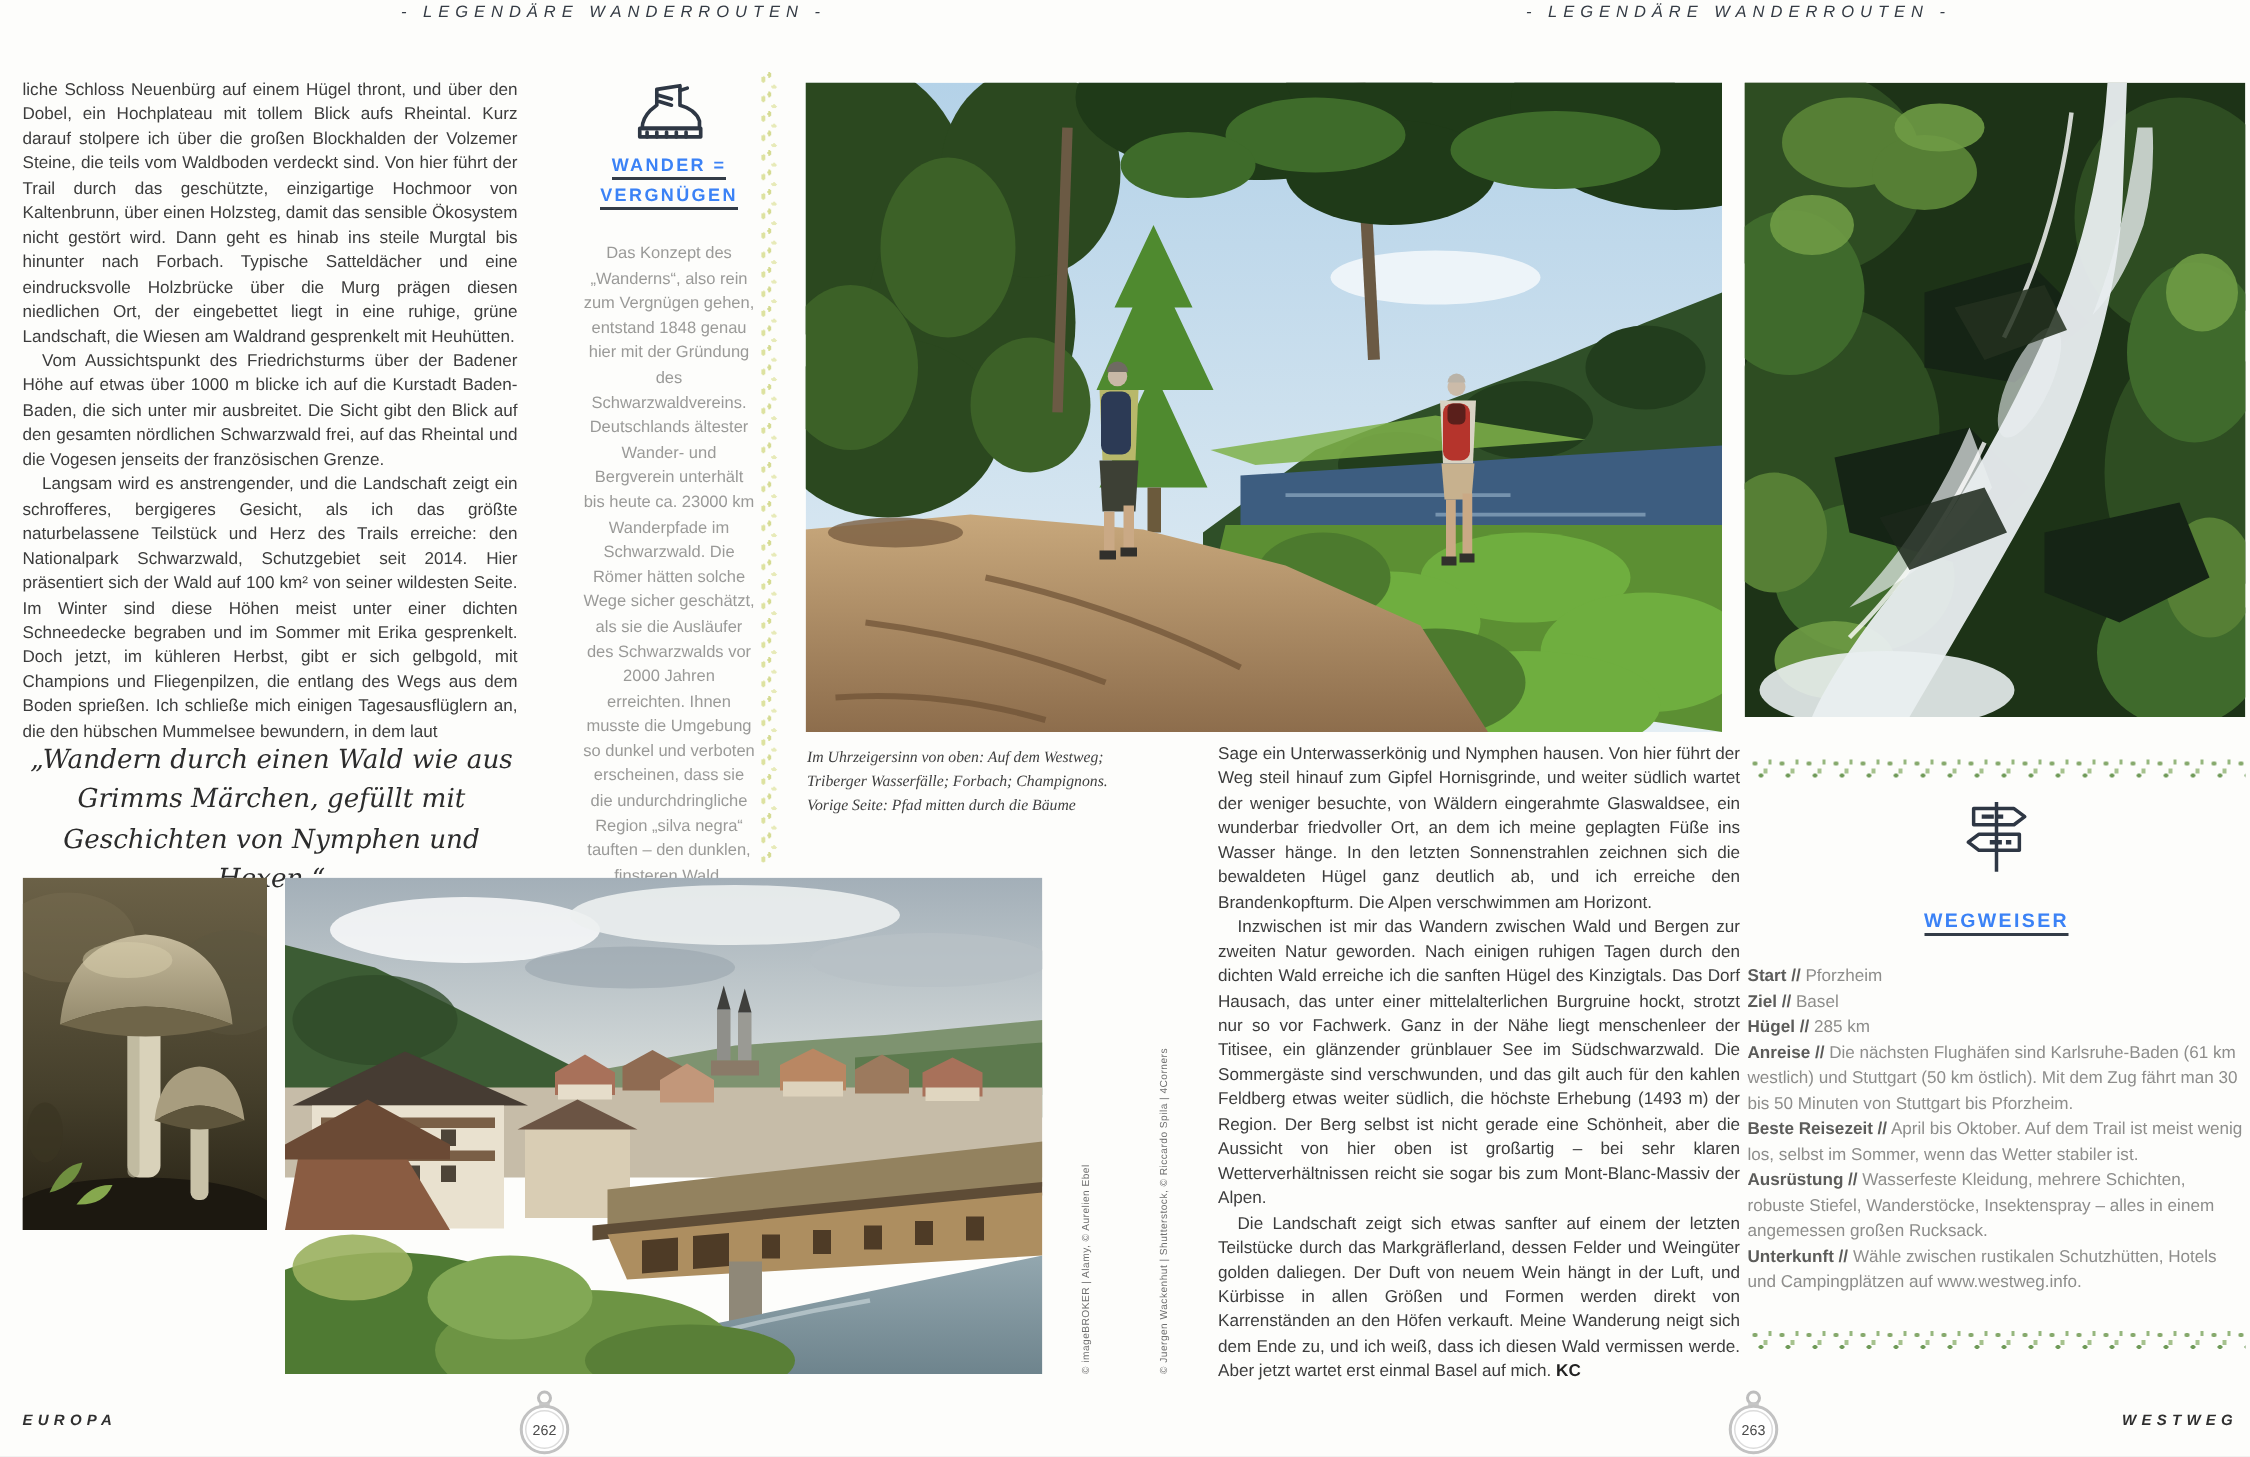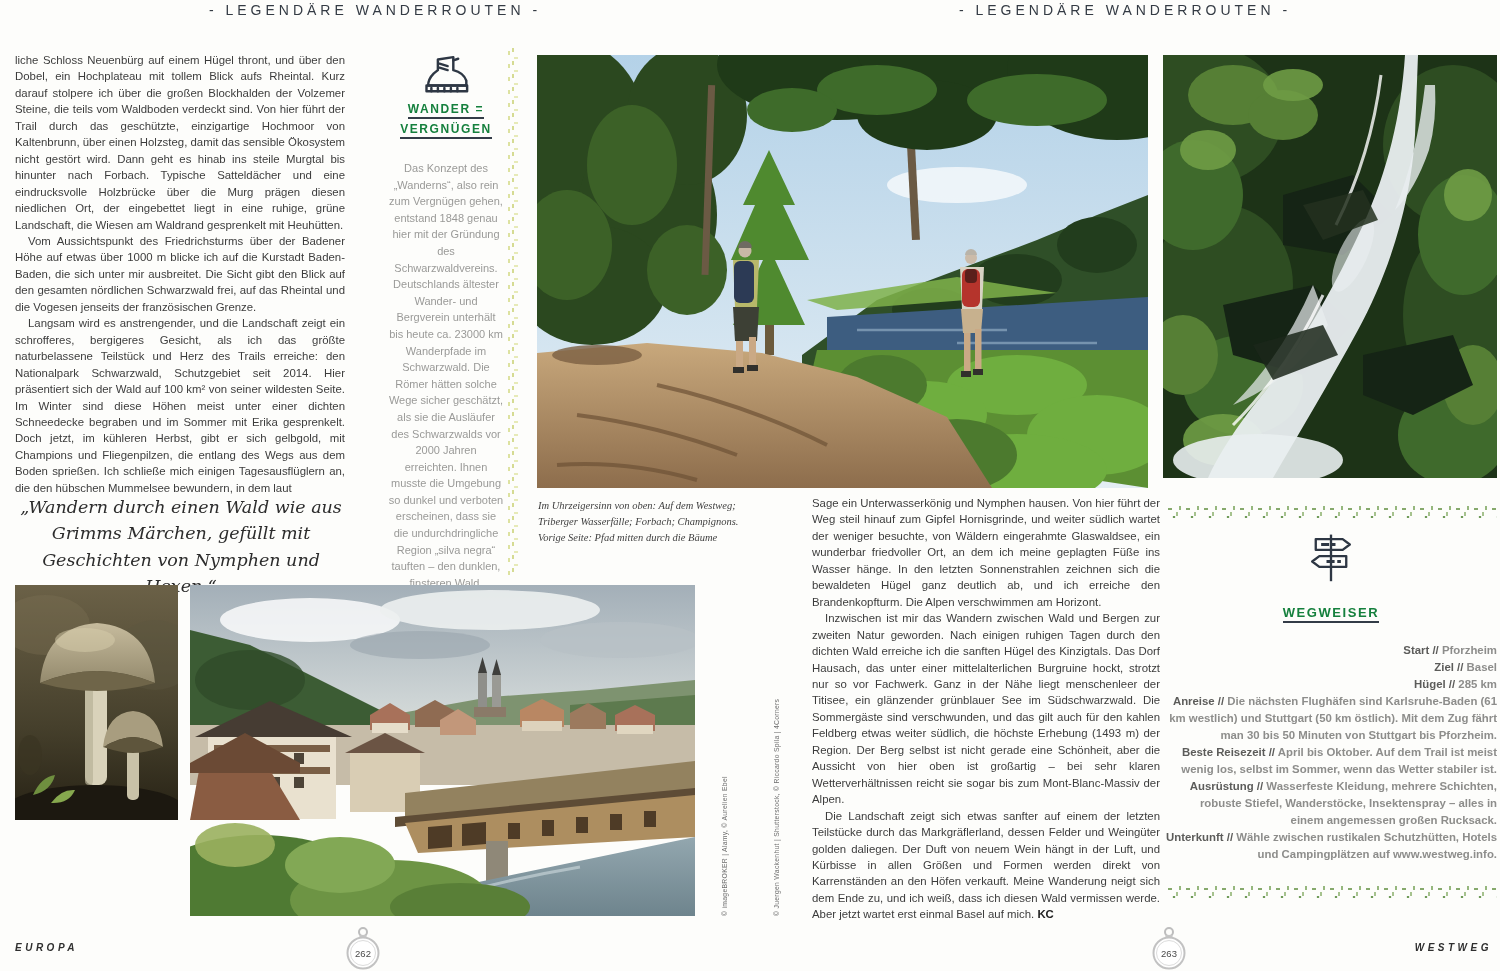--- a/index.html
+++ b/index.html
@@ -1,41 +1,41 @@
 <!DOCTYPE html>
 <html lang="de"><head>
 <meta charset="utf-8">
 <style>
   html,body{margin:0;padding:0;background:#e8e8e8;}
   .spread{position:relative;width:1500px;height:971px;background:#fdfdfb;overflow:hidden;
           font-family:"Liberation Sans",sans-serif;}
   .abs{position:absolute;}
 
   
-  .runhead{font-size:14px;letter-spacing:4px;color:#343b44;white-space:nowrap;}
+  .runhead{font-size:11px;font-style:italic;letter-spacing:4px;color:#343b44;white-space:nowrap;padding-left:34px;}
   .foot-label{font-size:10px;font-style:italic;letter-spacing:3.5px;color:#2f2f2f;font-weight:bold;}
 
   
   .bodytext{font-size:11.4px;line-height:16.45px;color:#3c3c3c;text-align:justify;}
   .bodytext p{margin:0;}
   .bodytext p + p{text-indent:13px;}
   .initials{font-weight:bold;color:#222;margin-top:32px;}
 
   
   .quote{font-family:"DejaVu Serif",serif;font-style:italic;font-size:17.5px;line-height:1.5;
          color:#2c2c2c;text-align:center;}
   .caption{font-family:Liberation Serif, serif;font-style:italic;font-size:10.5px;line-height:16px;color:#3f3f3f;}
 
   
-  .side-title{display:block;font-size:12px;font-weight:bold;letter-spacing:1.6px;color:#15803d;text-align:center;}
+  .side-title{display:block;font-size:12px;font-weight:bold;letter-spacing:1.6px;color:#3b82f6;text-align:center;}
   .side-title span{display:inline-block;border-bottom:2px solid #333c47;padding-bottom:1px;margin-bottom:3px;}
   .side-body{font-size:11px;line-height:16.6px;color:#9a9a98;text-align:center;}
 
   
-  .weg-body{font-size:11.4px;line-height:17px;color:#8d8d8b;text-align:right;font-weight:bold;}
+  .weg-body{font-size:11.4px;line-height:17px;color:#8d8d8b;text-align:left;}
   .weg-body p{margin:0;}
   .weg-body b{color:#5c5c5a;}
 
   
   .leaf-v{background-image:
       radial-gradient(ellipse 2.4px 3.4px at 4px 5px,  #dde2a0 62%, transparent 63%),
       radial-gradient(ellipse 2.9px 2.1px at 11px 10px,#e7eab8 62%, transparent 63%),
       radial-gradient(ellipse 2.0px 3.0px at 8px 2px,  #d5db93 62%, transparent 63%);
     background-size:15px 13px;}
   .leaf-h{background-image:

